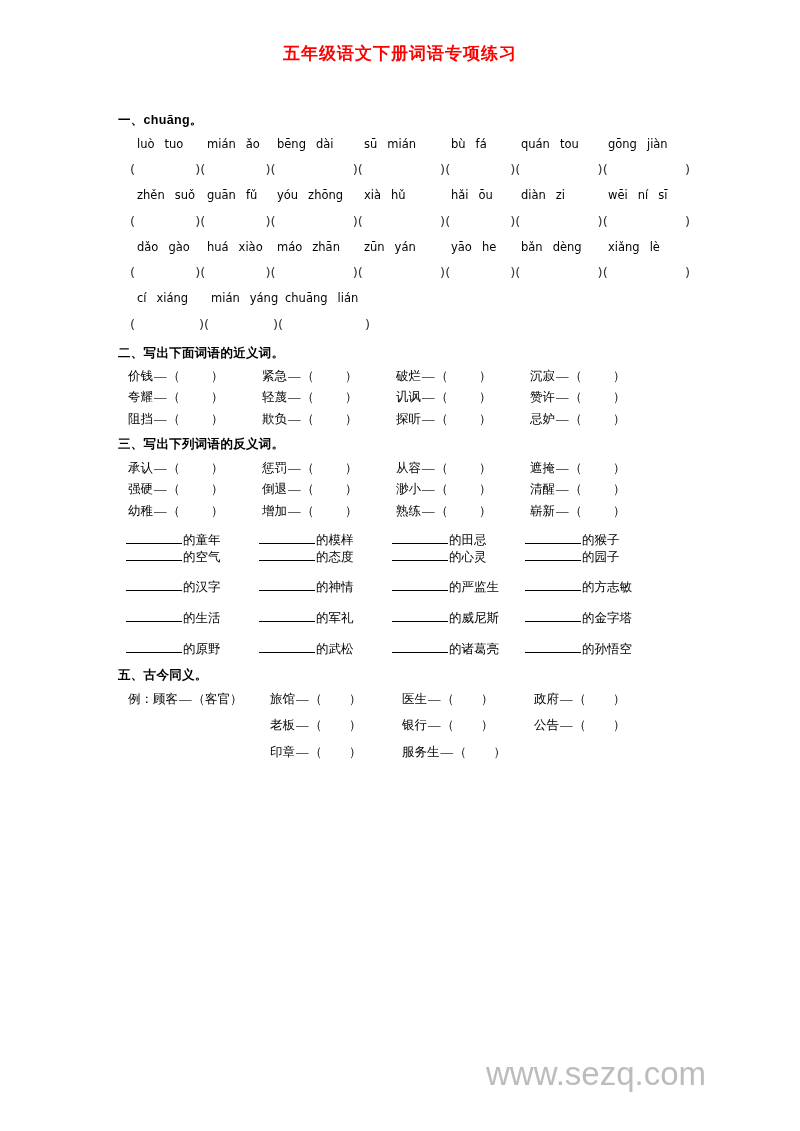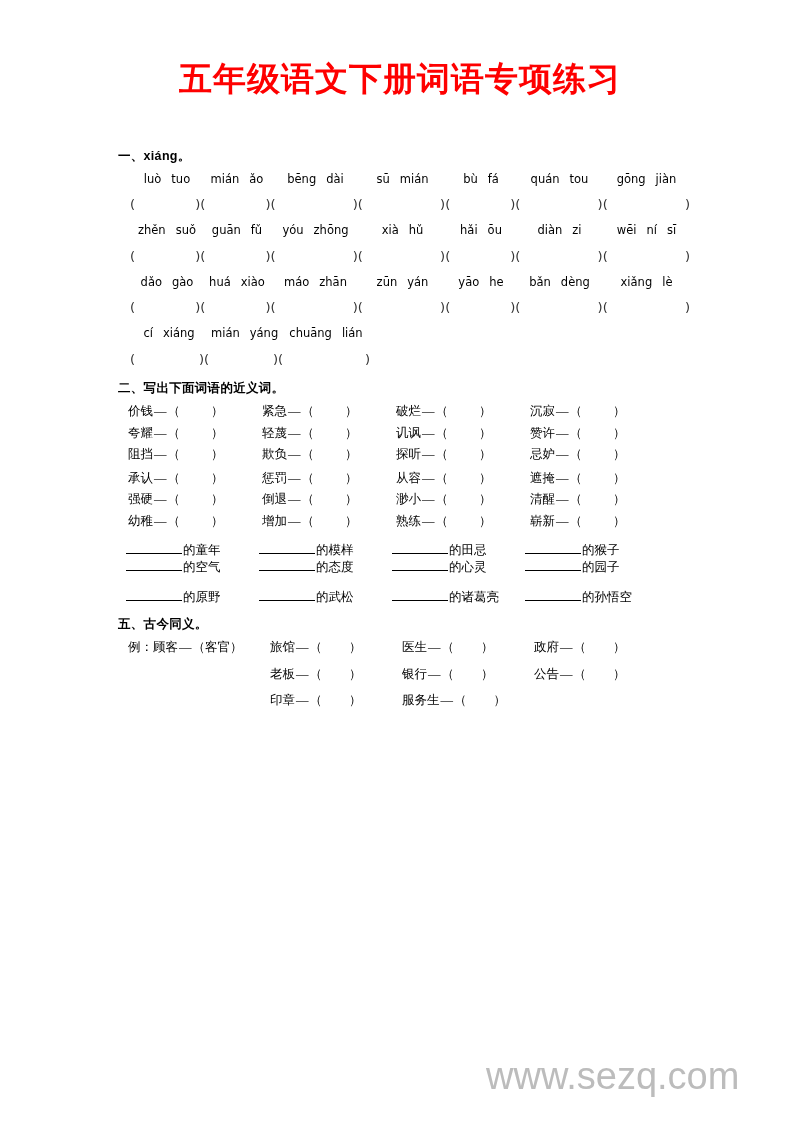--- a/index.html
+++ b/index.html
@@ -20,26 +20,26 @@
     width: 800px;
     height: 1131px;
     box-sizing: border-box;
     padding: 0;
   }
 
   
   .doc-title {
     text-align: center;
     color: #fe0000;
-    font-size: 33px;
+    font-size: 17px;
     font-weight: bold;
     letter-spacing: 1px;
     font-family: "Liberation Serif", "DejaVu Serif", serif;
     margin: 0;
-    padding-top: 60px;
+    padding-top: 44px;
     line-height: 1.2;
   }
 
   
   .content {
     padding: 0 110px 0 118px;
     margin-top: 48px;
   }
 
   .section-head {
@@ -58,21 +58,21 @@
   .pin-row {
     display: flex;
     font-size: 11.5px;
     font-family: "DejaVu Sans", "Liberation Sans", sans-serif;
     line-height: 1;
     margin-top: 14px;
     padding-left: 14px;
   }
   .pin-row.first { margin-top: 0; }
   .pin-cell {
-    text-align: center;
+    text-align: left;
     white-space: nowrap;
   }
   .pin-cell .syl { margin: 0 5px; }
   .brk-row {
     display: flex;
     font-size: 13px;
     font-family: "DejaVu Sans", "Liberation Sans", sans-serif;
     line-height: 1;
     margin-top: 13px;
     padding-left: 12px;
@@ -155,39 +155,39 @@
     width: auto;
   }
   .acell .dash { margin: 0 1px; }
   .spacer-cell { width: 142px; }
 
   
   .watermark {
     position: absolute;
     left: 486px;
     top: 1057px;
-    font-size: 38px;
+    font-size: 33px;
     color: #bcbcbc;
     font-family: "Liberation Sans", "DejaVu Sans", sans-serif;
     letter-spacing: 0px;
     line-height: 1;
     white-space: nowrap;
   }
 </style>
 </head>
 <body>
 
 <div class="page">
 
   <h1 class="doc-title">五年级语文下册词语专项练习</h1>
 
   <div class="content">
 
     <div>
-      <div class="section-head">一、xiáng。</div>
+      <div class="section-head">一、chuāng。</div>
       <div class="pin-block" id="pinyin-block">
           <div class="pin-row first">
             <div class="pin-cell w2"><span class="syl">luò</span><span class="syl">tuo</span></div>
             <div class="pin-cell w2"><span class="syl">mián</span><span class="syl">ǎo</span></div>
             <div class="pin-cell w3"><span class="syl">bēng</span><span class="syl">dài</span></div>
             <div class="pin-cell w3"><span class="syl">sū</span><span class="syl">mián</span></div>
             <div class="pin-cell w2"><span class="syl">bù</span><span class="syl">fá</span></div>
             <div class="pin-cell w3"><span class="syl">quán</span><span class="syl">tou</span></div>
             <div class="pin-cell w3"><span class="syl">gōng</span><span class="syl">jiàn</span></div>
           </div>
@@ -423,20 +423,21 @@
               <span class="par">
                 <span>（</span>
                 <span>）</span>
               </span>
             </div>
           </div>
         </div>
     </div>
 
     <div class="sec-gap-sm">
+      <div class="section-head">三、写出下列词语的反义词。</div>
       <div class="wgrid" id="ant-grid">
           <div class="wrow first">
             <div class="wcell">
               <span class="term">承认</span>
               <span class="dash">—</span>
               <span class="par">
                 <span>（</span>
                 <span>）</span>
               </span>
             </div>
@@ -542,20 +543,32 @@
             <div class="bcell"><span class="blank"></span><span>的</span><span>童年</span></div>
             <div class="bcell"><span class="blank"></span><span>的</span><span>模样</span></div>
             <div class="bcell"><span class="blank"></span><span>的</span><span>田忌</span></div>
             <div class="bcell"><span class="blank"></span><span>的</span><span>猴子</span></div>
           </div>
           <div class="brow first">
             <div class="bcell"><span class="blank"></span><span>的</span><span>空气</span></div>
             <div class="bcell"><span class="blank"></span><span>的</span><span>态度</span></div>
             <div class="bcell"><span class="blank"></span><span>的</span><span>心灵</span></div>
             <div class="bcell"><span class="blank"></span><span>的</span><span>园子</span></div>
+          </div>
+          <div class="brow">
+            <div class="bcell"><span class="blank"></span><span>的</span><span>汉字</span></div>
+            <div class="bcell"><span class="blank"></span><span>的</span><span>神情</span></div>
+            <div class="bcell"><span class="blank"></span><span>的</span><span>严监生</span></div>
+            <div class="bcell"><span class="blank"></span><span>的</span><span>方志敏</span></div>
+          </div>
+          <div class="brow">
+            <div class="bcell"><span class="blank"></span><span>的</span><span>生活</span></div>
+            <div class="bcell"><span class="blank"></span><span>的</span><span>军礼</span></div>
+            <div class="bcell"><span class="blank"></span><span>的</span><span>威尼斯</span></div>
+            <div class="bcell"><span class="blank"></span><span>的</span><span>金字塔</span></div>
           </div>
           <div class="brow">
             <div class="bcell"><span class="blank"></span><span>的</span><span>原野</span></div>
             <div class="bcell"><span class="blank"></span><span>的</span><span>武松</span></div>
             <div class="bcell"><span class="blank"></span><span>的</span><span>诸葛亮</span></div>
             <div class="bcell"><span class="blank"></span><span>的</span><span>孙悟空</span></div>
           </div>
         </div>
     </div>
 

